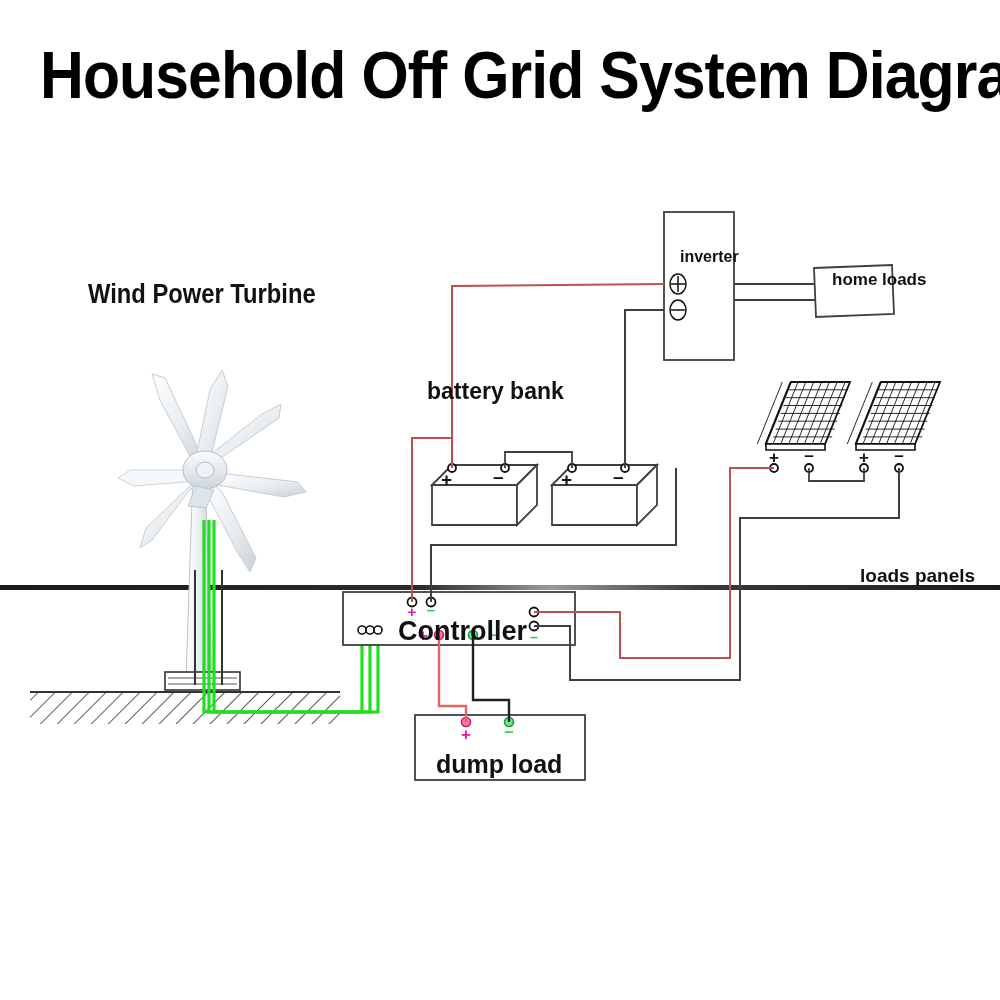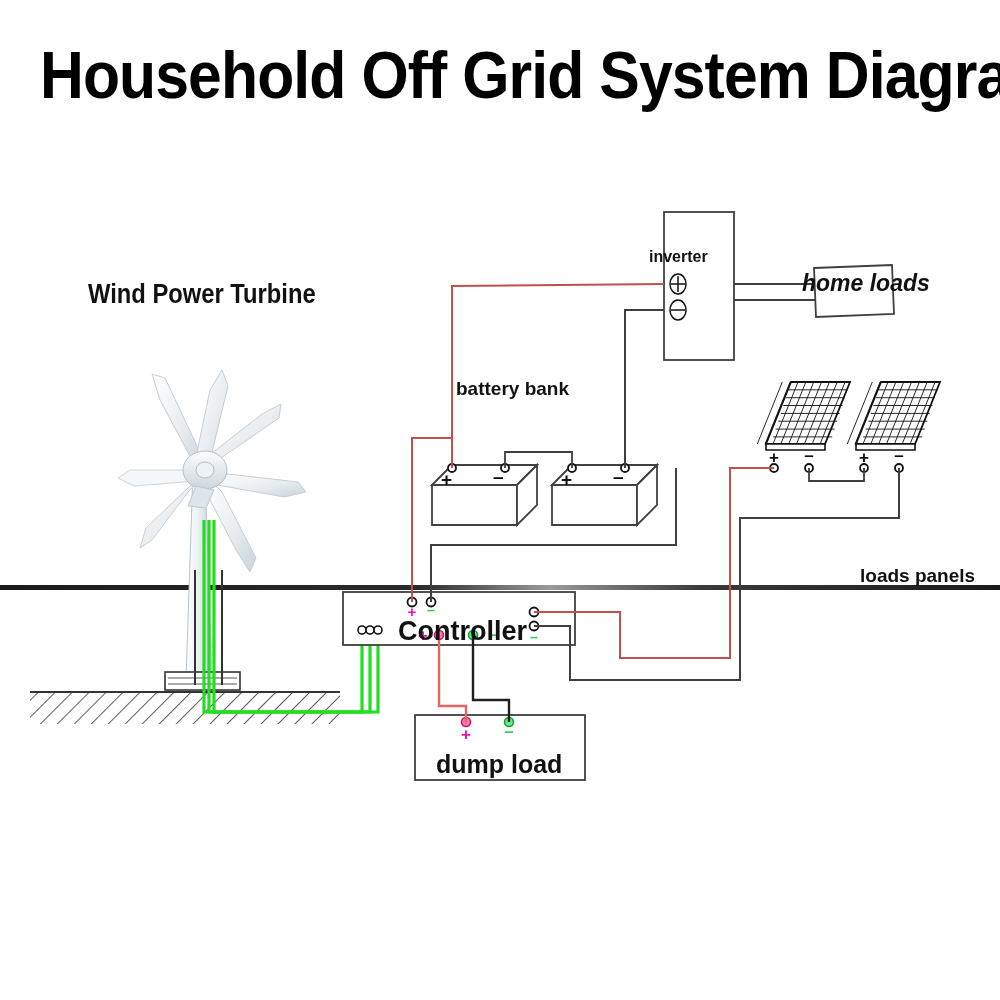--- a/index.html
+++ b/index.html
@@ -8,23 +8,23 @@
   #stage{position:relative;width:1000px;height:1000px;background:#fff;}
   svg{position:absolute;left:0;top:0;width:1000px;height:1000px;}
   .ttl{position:absolute;left:0;top:42px;width:1000px;text-align:center;
        font-family:"Liberation Sans Narrow","Liberation Sans",sans-serif;
        font-weight:bold;font-size:66px;letter-spacing:-1px;color:#000;
        transform:scaleX(0.92);transform-origin:50% 50%;white-space:nowrap;line-height:1;}
   .lbl{position:absolute;color:#111;font-weight:bold;white-space:nowrap;}
   #lbl-wind{left:88px;top:279px;font-size:27px;
        font-family:"Liberation Sans Narrow","Liberation Sans",sans-serif;
        transform:scaleX(0.88);transform-origin:0 50%;}
-  #lbl-batt{left:456px;top:378px;font-size:19px;}
-  #lbl-inv{left:649px;top:248px;font-size:16px;}
-  #lbl-home{left:802px;top:270px;font-size:23px;font-style:italic;}
+  #lbl-batt{left:427px;top:378px;font-size:23px;}
+  #lbl-inv{left:680px;top:248px;font-size:16px;}
+  #lbl-home{left:832px;top:270px;font-size:17px;}
   #lbl-ctrl{left:398px;top:608px;font-size:27px;margin-top:8px;}
   #lbl-dump{left:436px;top:742px;font-size:25px;margin-top:8px;}
   #lbl-solar{left:860px;top:565px;font-size:19px;}
 </style>
 </head>
 <body>
 
 <div id="stage">
 
   <svg viewBox="0 0 1000 1000">

